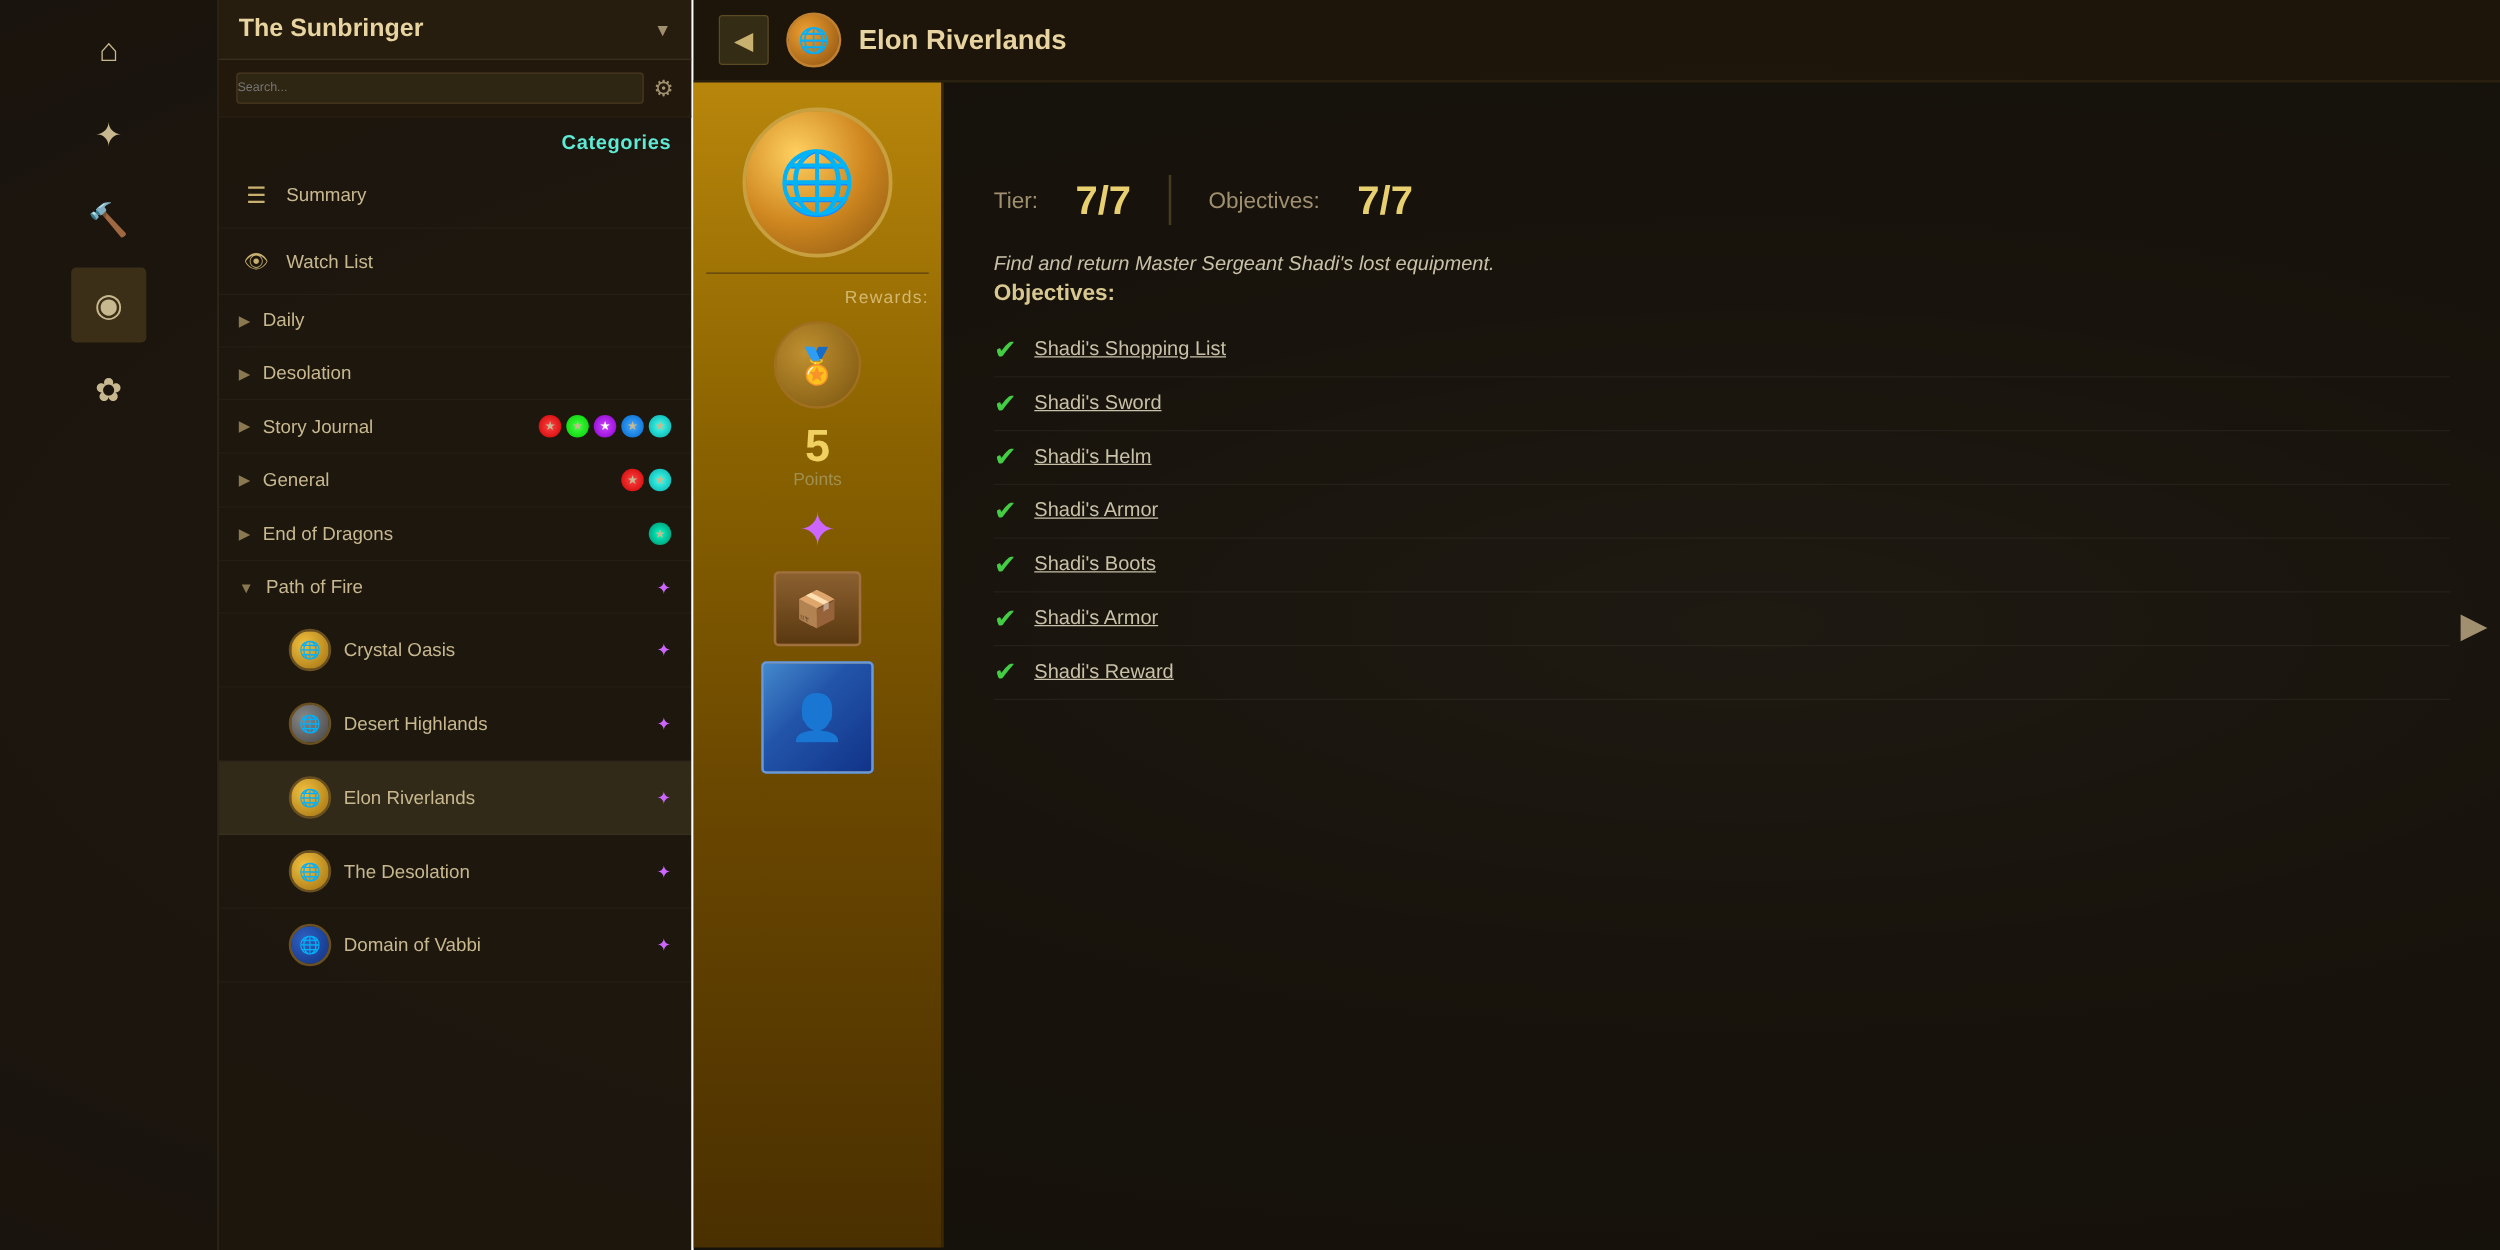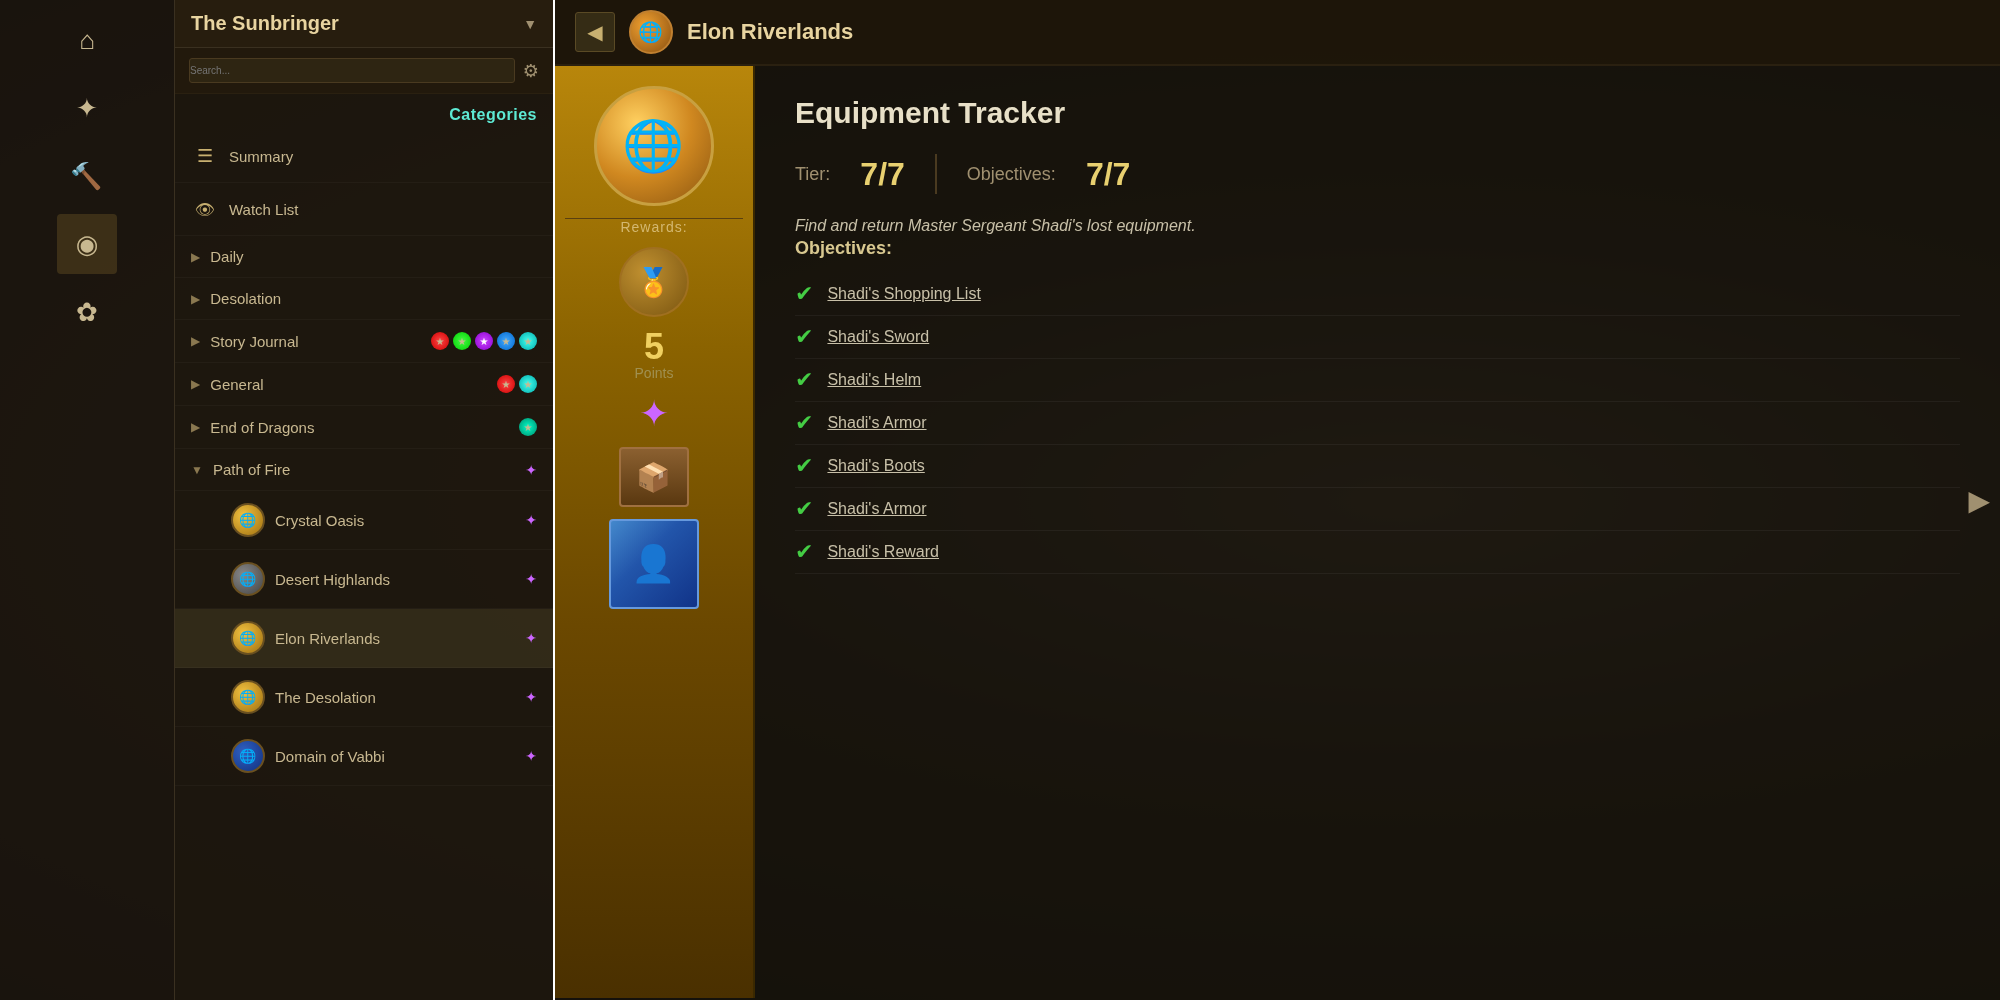--- a/index.html
+++ b/index.html
@@ -261,22 +261,23 @@
       align-items: center;
       justify-content: center;
       font-size: 50px;
     }
 
     .rewards-label {
       color: #d4b870;
       font-size: 14px;
       letter-spacing: 1px;
       border-top: 1px solid #5a4010;
+      padding-top: 10px;
       width: 100%;
-      text-align: center;
+      text-align: right;
     }
 
     .reward-item {
       width: 70px;
       height: 70px;
       border-radius: 50%;
       background: radial-gradient(circle at 35% 35%, #c09030, #7a5510);
       border: 2px solid #a07020;
       display: flex;
       align-items: center;
@@ -344,20 +345,21 @@
       font-size: 30px;
       font-weight: bold;
       margin-bottom: 24px;
     }
 
     .tier-row {
       display: flex;
       align-items: center;
       gap: 30px;
       margin-bottom: 20px;
+      margin-top: 44px;
     }
 
     .tier-label {
       color: #a09070;
       font-size: 18px;
     }
 
     .tier-value {
       color: #e8d070;
       font-size: 32px;
@@ -608,21 +610,20 @@
       </div>
 
       <div class="reward-star">✦</div>
 
       <div class="reward-chest">📦</div>
 
       <div class="reward-portrait">👤</div>
     </div>
 
     <div class="detail-panel">
-      <h2 class="tracker-title">Equipment Tracker</h2>
 
       <div class="tier-row">
         <span class="tier-label">Tier:</span>
         <span class="tier-value">7/7</span>
         <div class="tier-divider"></div>
         <span class="objectives-label-top">Objectives:</span>
         <span class="objectives-value">7/7</span>
       </div>
 
       <p class="description">Find and return Master Sergeant Shadi's lost equipment.</p>

